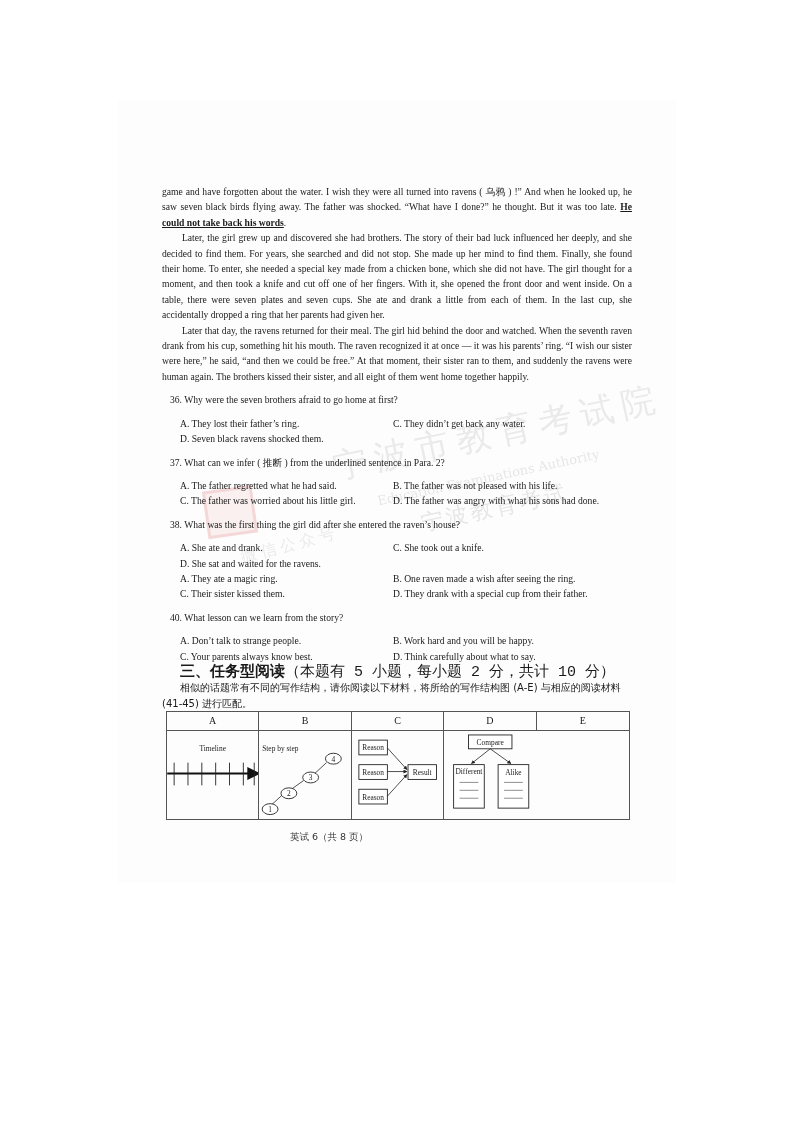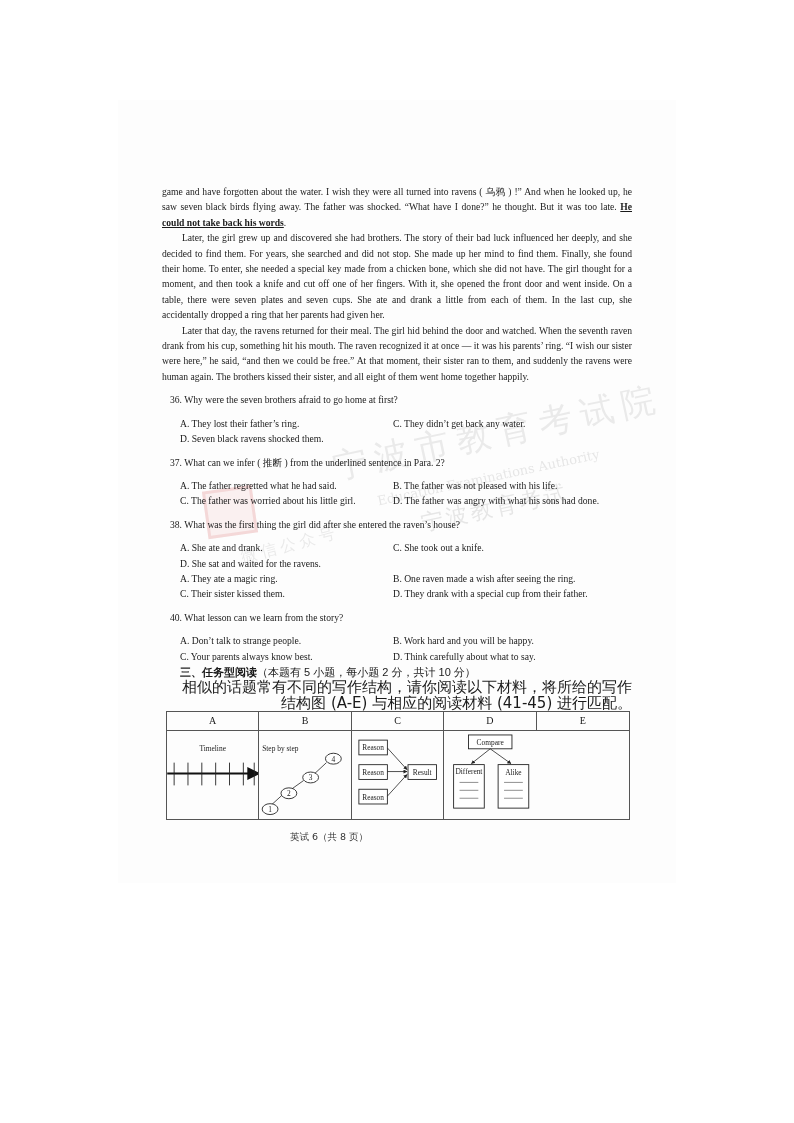--- a/index.html
+++ b/index.html
@@ -14,23 +14,23 @@
   .content {
     position: absolute; left: 162px; top: 184px; width: 470px;
     font-size: 9.6px; line-height: 15.4px;
   }
   .para { margin: 0; text-align: justify; text-align-last: left; }
   .para.indent { text-indent: 20px; }
   .underline-bold { font-weight: bold; text-decoration: underline; }
   .q { margin: 8px; }
   .opts { display: grid; grid-template-columns: 213px 1fr; padding-left: 18px; }
   .opts span { white-space: nowrap; }
-  .sec-title { margin: 1px 0 0 0; padding-left: 18px; font-family: Liberation Sans, sans-serif; font-size: 11px; }
+  .sec-title { margin: 1px 0 0 0; padding-left: 18px; font-family: Liberation Mono, monospace; font-size: 15px; }
   .sec-title b { font-weight: bold; }
-  .sec-inst { margin: 0; font-family: "DejaVu Sans", sans-serif; font-size: 15px; text-indent: 18px; line-height: 15.4px; text-align: right; }
+  .sec-inst { margin: 0; font-family: "DejaVu Sans", sans-serif; font-size: 10px; text-indent: 18px; line-height: 15.4px; }
 
   .wm { position: absolute; pointer-events: none; }
   .wm1 { left: 330px; top: 410px; font-family: "DejaVu Serif", serif; font-size: 34px; color: rgba(150,150,150,0.18); transform: rotate(-12deg); letter-spacing: 8px; }
   .wm2 { left: 375px; top: 470px; font-family: "DejaVu Serif", serif; font-size: 13px; color: rgba(150,150,150,0.22); transform: rotate(-12deg); }
   .wm3 { left: 420px; top: 493px; font-family: "DejaVu Serif", serif; font-size: 22px; color: rgba(150,150,150,0.22); transform: rotate(-12deg); letter-spacing: 3px; }
   .wm4 { left: 205px; top: 488px; width: 44px; height: 42px; border: 3px solid rgba(220,120,120,0.2); background: rgba(230,150,150,0.12); transform: rotate(-8deg); }
   .wm5 { left: 240px; top: 535px; font-family: "DejaVu Serif", serif; font-size: 16px; color: rgba(150,150,150,0.18); transform: rotate(-15deg); letter-spacing: 4px; }
 
   .table {
     position: absolute; left: 166px; top: 711px; width: 464px; height: 109px;

